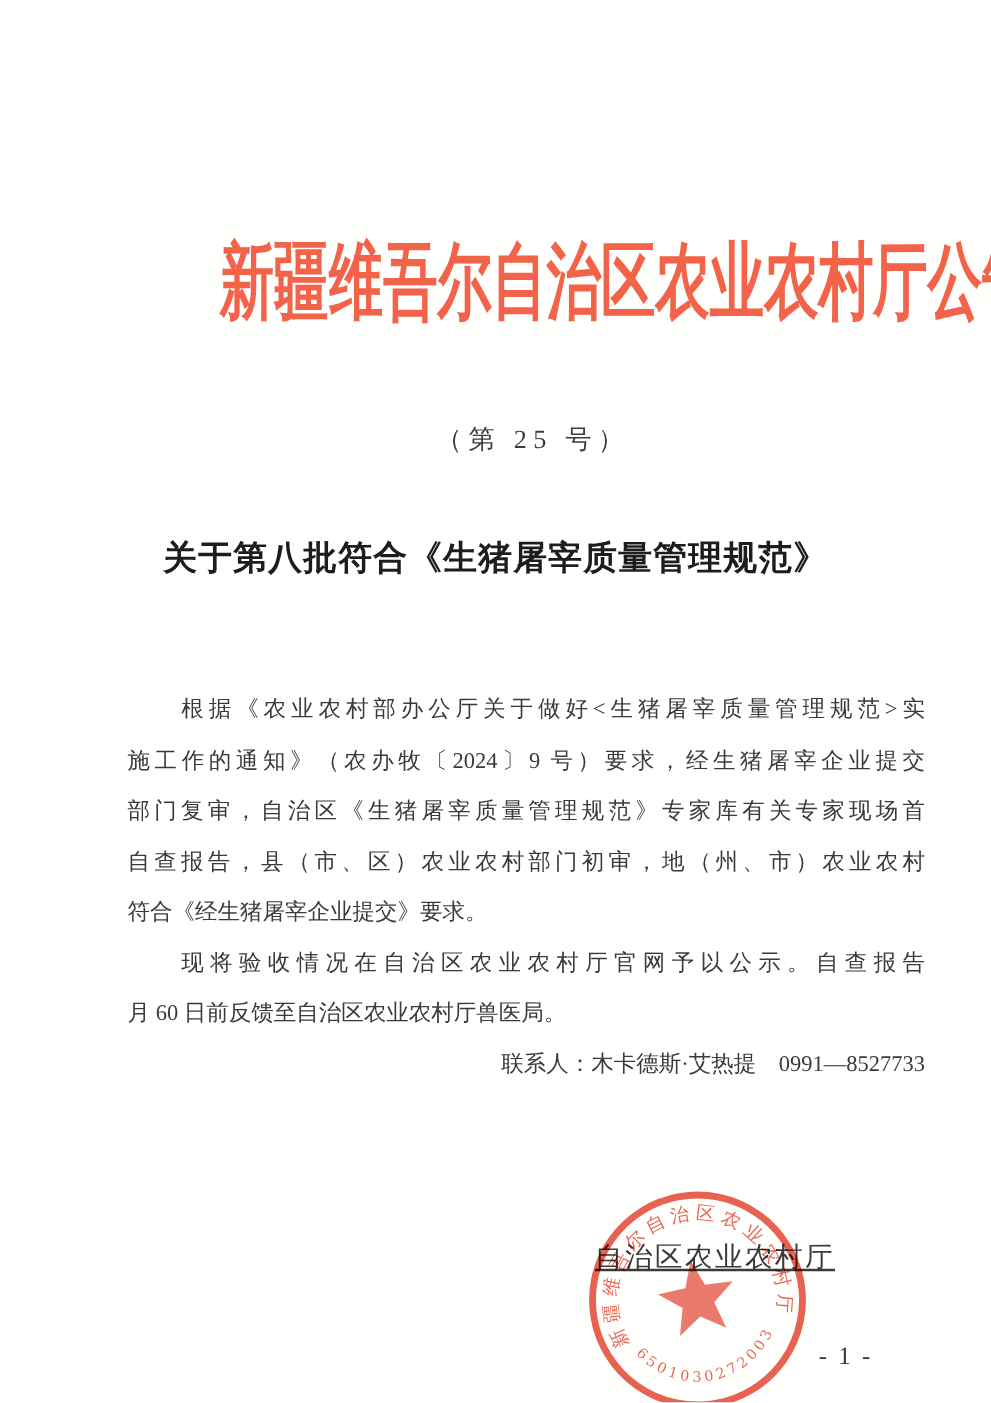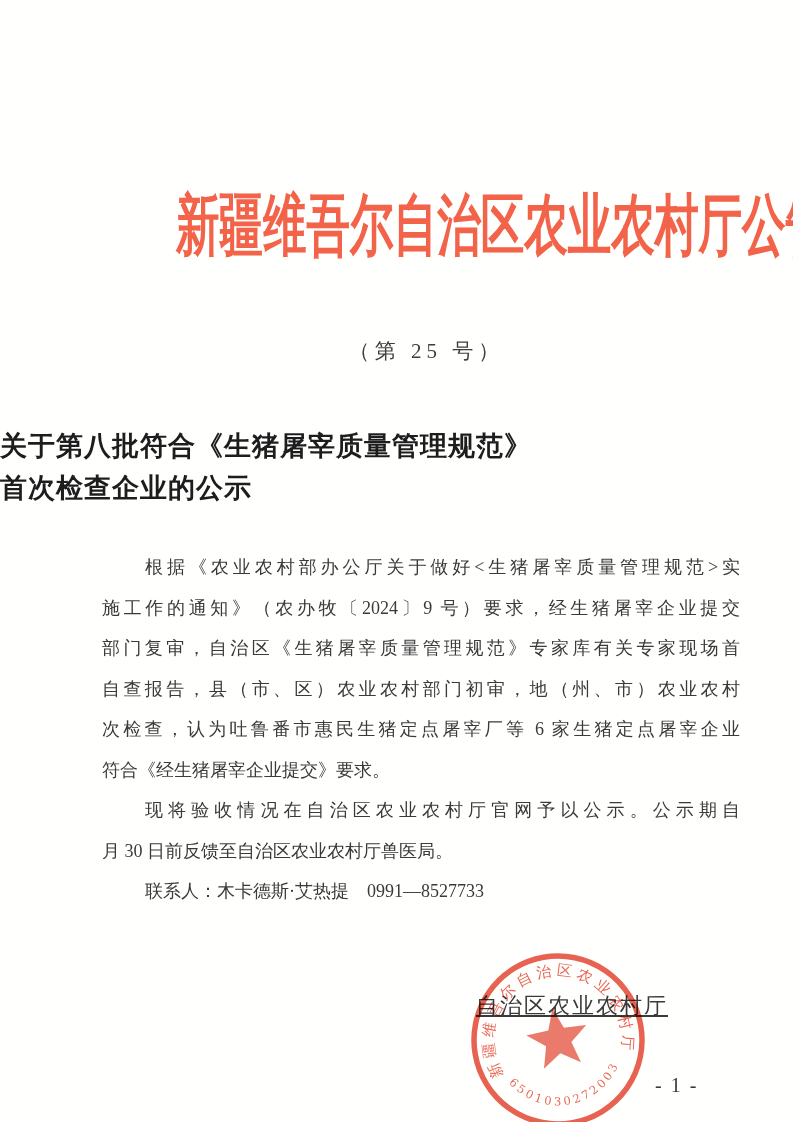--- a/index.html
+++ b/index.html
@@ -18,30 +18,30 @@
     font-size:67px; font-weight:700; color:#f2634a;
     transform:scaleX(0.65); transform-origin:center;
     letter-spacing:0px;
   }
   .doc-number {
     position:absolute; top:337px; left:30px; width:100%;
     text-align:center; font-size:21px; color:#3d3d3d; letter-spacing:5px;
   }
   .subject {
     position:absolute; top:425px; left:0; width:100%;
-    font-size:27px; font-weight:700; color:#1d1d1d;
+    text-align:center; font-size:27px; font-weight:700; color:#1d1d1d;
     line-height:42px; letter-spacing:1px;
   }
   .body-text {
     position:absolute; left:102px; top:547px; width:638px;
     font-size:18px; line-height:40.5px; color:#3a3a3a;
   }
   .line { white-space:pre-wrap; }
   .j { text-align:justify; text-align-last:justify; }
-  .indent { text-indent:43px; }
+  .indent { text-indent:43px;text-align:right; }
   .sign-block {
     position:absolute; left:470px; top:985px;
     font-size:22px; line-height:41px; color:#3a3a3a; letter-spacing:2px;
     z-index:1;
   }
   .sign-block .agency { padding-left:6px;text-decoration:underline; }
   .seal-wrap {
     position:absolute; left:464px; top:946px; width:188px; height:188px;
     transform:rotate(-10deg);
     mix-blend-mode:multiply; opacity:0.88;
@@ -58,32 +58,30 @@
 <div class="page">
 
   <div class="doc-title">
     <span>新疆维吾尔自治区农业农村厅公告</span>
   </div>
 
   <div class="doc-number">（第 25 号）</div>
 
   <div class="subject">
     <div>关于第八批符合《生猪屠宰质量管理规范》</div>
-    <div>首次检查企业的公示</div>
   </div>
 
   <div class="body-text">
     <div class="line j indent">根据《农业农村部办公厅关于做好&lt;生猪屠宰质量管理规范&gt;实</div>
     <div class="line j">施工作的通知》（农办牧〔2024〕9 号）要求，经生猪屠宰企业提交</div>
     <div class="line j">部门复审，自治区《生猪屠宰质量管理规范》专家库有关专家现场首</div>
     <div class="line j">自查报告，县（市、区）农业农村部门初审，地（州、市）农业农村</div>
-    <div class="line j">次检查，认为吐鲁番市惠民生猪定点屠宰厂等 6 家生猪定点屠宰企业</div>
     <div class="line">符合《经生猪屠宰企业提交》要求。</div>
-    <div class="line j indent">现将验收情况在自治区农业农村厅官网予以公示。公示期自</div>
-    <div class="line">月 30 日前反馈至自治区农业农村厅兽医局。</div>
+    <div class="line j indent">现将验收情况在自治区农业农村厅官网予以公示。自查报告</div>
+    <div class="line">月 60 日前反馈至自治区农业农村厅兽医局。</div>
     <div class="line indent">联系人：木卡德斯·艾热提　0991—8527733</div>
   </div>
 
   <div class="sign-block">
     <div class="agency">自治区农业农村厅</div>
   </div>
 
   <div class="seal-wrap">
     <svg width="188" height="188" viewBox="-94 -94 188 188">
       <defs>

